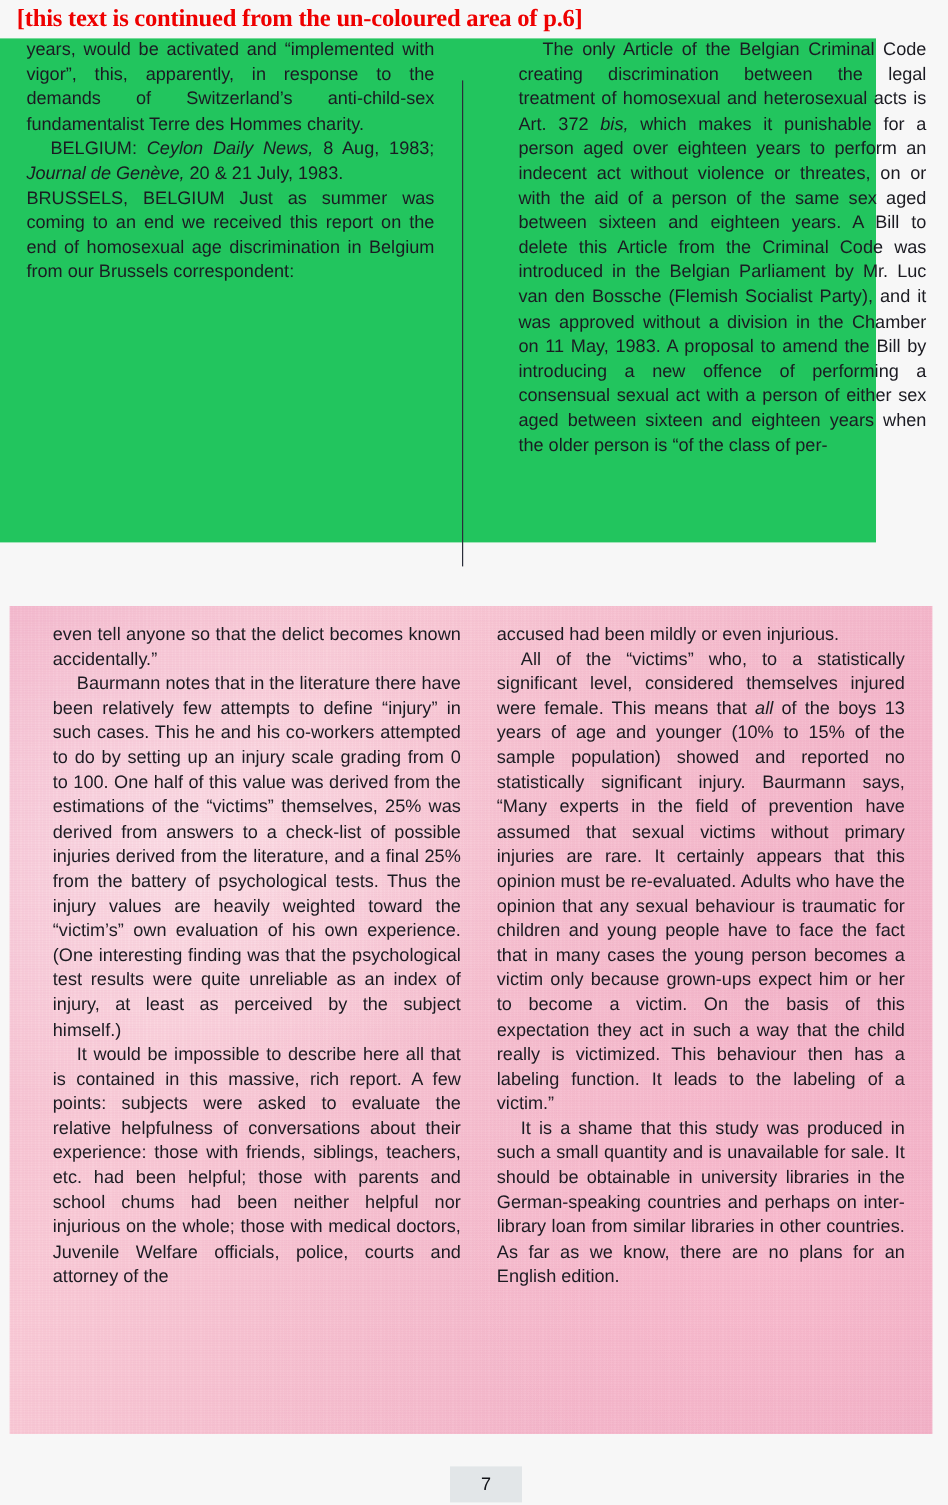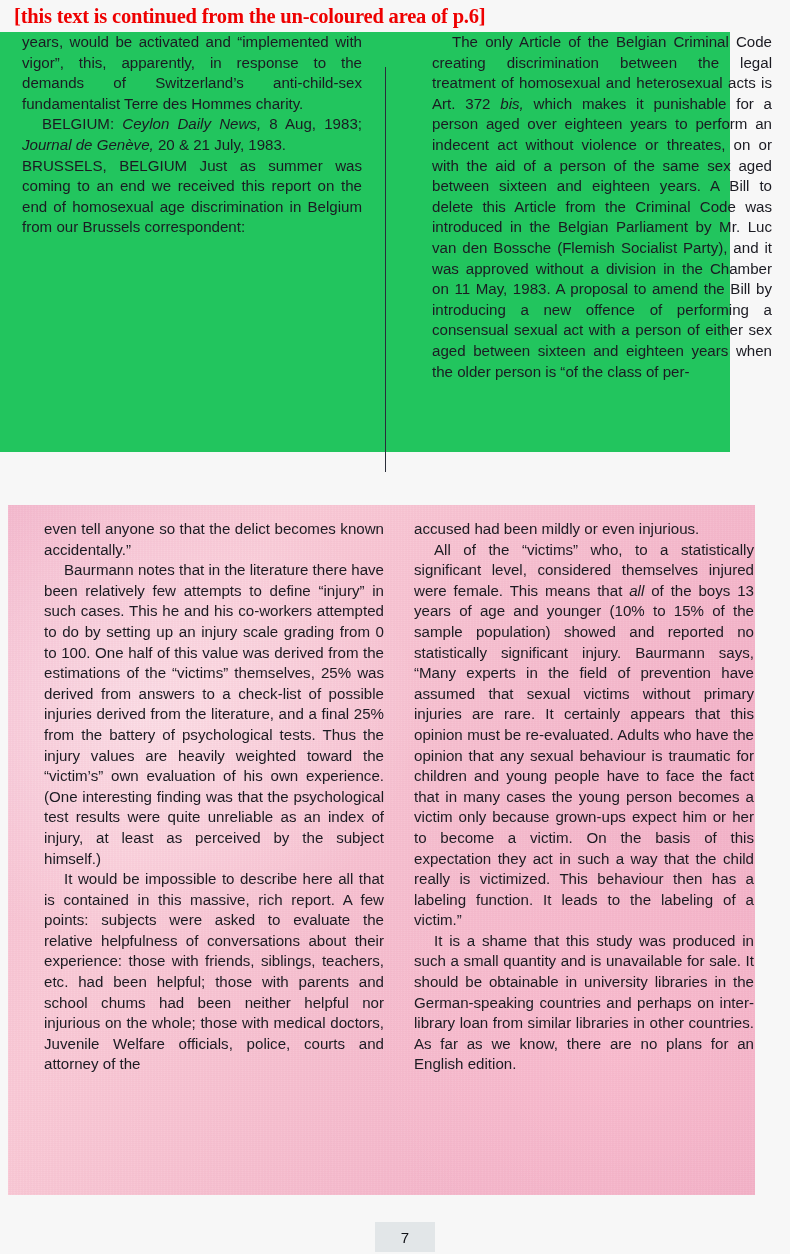--- a/index.html
+++ b/index.html
@@ -59,20 +59,21 @@
   #article-coloured {
     position: absolute;
     left: 8px;
     top: 505px;
     width: 747px;
     height: 690px;
     background:
       radial-gradient(ellipse 60% 55% at 18% 30%, rgba(255,255,255,0.40) 0%, rgba(255,255,255,0) 62%),
       radial-gradient(ellipse 55% 50% at 82% 78%, rgba(255,200,215,0.45) 0%, rgba(255,200,215,0) 65%),
       linear-gradient(115deg, #f4bdd1 0%, #f9cdd9 26%, #f6c2d2 52%, #f4b9cd 74%, #f2b4c9 100%);
+    padding-left: 22px;
   }
   
   #article-coloured::after {
     content: "";
     position: absolute;
     inset: 0;
     pointer-events: none;
     background-image:
       repeating-linear-gradient(0deg, rgba(255,255,255,0.06) 0px, rgba(255,255,255,0.06) 1px, rgba(220,140,170,0.05) 1px, rgba(220,140,170,0.05) 2px),
       repeating-linear-gradient(90deg, rgba(255,255,255,0.05) 0px, rgba(255,255,255,0.05) 1px, rgba(225,150,175,0.05) 1px, rgba(225,150,175,0.05) 3px);

